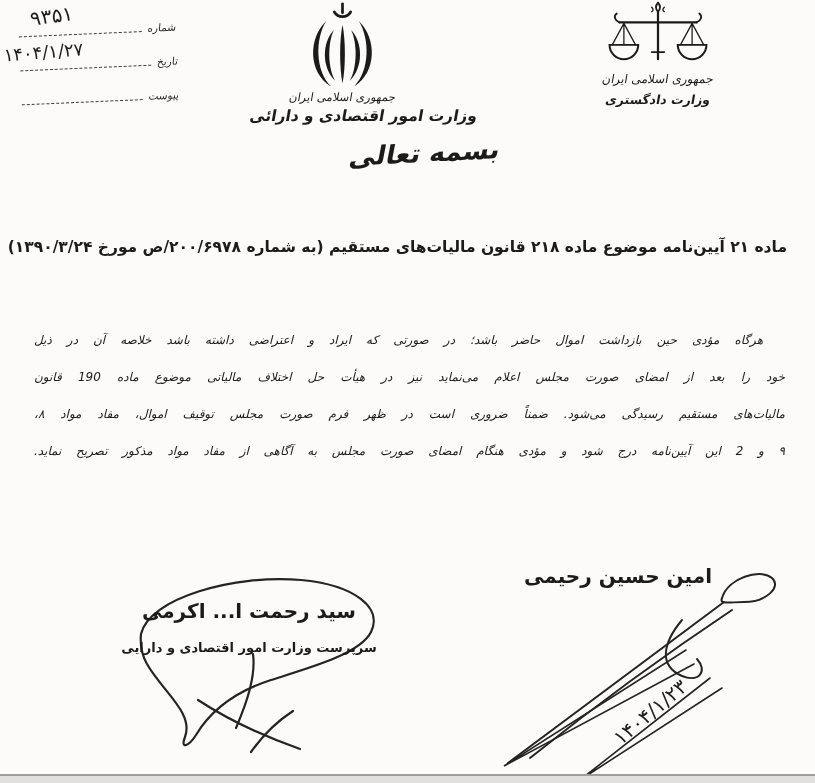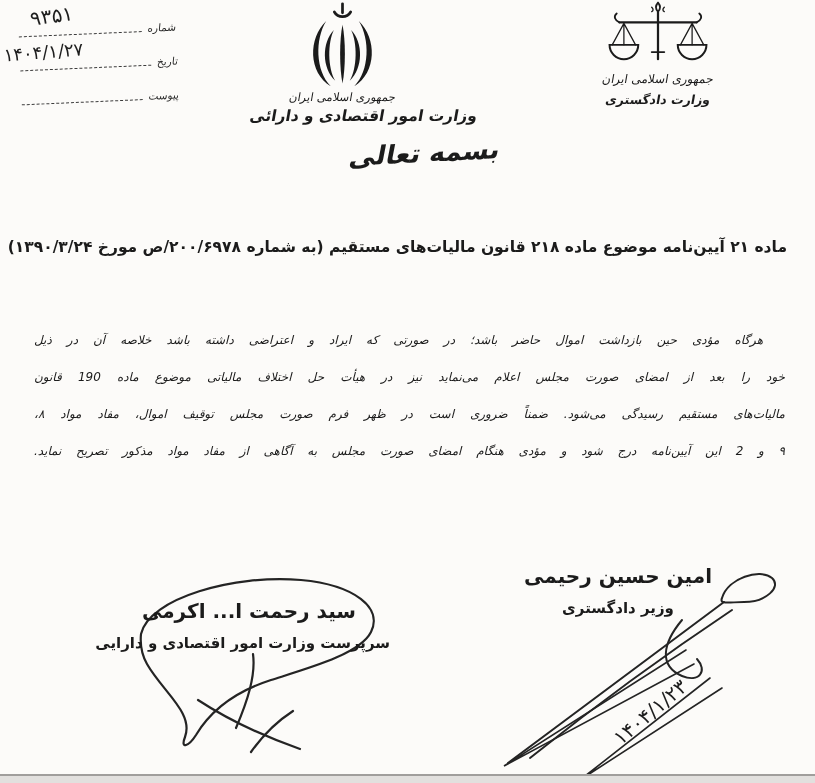--- a/index.html
+++ b/index.html
@@ -35,21 +35,21 @@
   .heading div { white-space:nowrap; }
   
   .body-par { position:absolute; left:34px; right:30px; top:322px; direction:rtl; font-size:12px;font-style:italic; }
   .body-line { line-height:37px; height:37px; text-align:justify; text-align-last:justify; white-space:normal; }
   .body-line.first { padding-right:22px; }
   
   .sig-text { position:absolute; text-align:center; font-weight:bold; direction:rtl; }
   .sig-left-text  { left:108px; top:599px; width:282px; }
   .sig-right-text { left:518px; top:564px; width:200px; }
   .sig-name  { font-size:20px; white-space:nowrap; }
-  .sig-title { font-size:15px; margin-top:11px; white-space:nowrap; }
+  .sig-title { font-size:13px; margin-top:17px; white-space:nowrap; }
   .sig-svg { position:absolute; }
   .sig-left-svg  { left:103px; top:570px; }
   .sig-right-svg { left:470px; top:558px; }
   .hand-date { position:absolute; left:606px; top:700px; font-size:20px; letter-spacing:5px;
     transform:rotate(-40deg); white-space:nowrap; }
   
   .scan-edge { position:absolute; left:0; right:0; bottom:0; height:9px;
     background:#e2e0de; border-top:2px solid #a09e9c; }
 </style>
 </head>
@@ -142,19 +142,18 @@
       <path d="M252 40 C258 20 290 10 302 20 C312 29 296 44 274 44 C260 44 249 47 252 40"></path>
       <path d="M254 44 L38 205"></path>
       <path d="M262 52 C196 96 120 152 60 200"></path>
       <path stroke-width="1.6" d="M216 92 L34 208 L224 106"></path>
       <path stroke-width="1.6" d="M240 120 L110 222 L252 130"></path>
       <path d="M212 62 C192 86 189 108 212 118 C229 125 238 113 227 101"></path>
     </g>
   </svg>
   <div class="sig-text sig-right-text">
     <div class="sig-name">امین حسین رحیمی</div>
-    <div class="sig-title">وزیر دادگستری</div>
   </div>
   <div class="hand hand-date">۱۴۰۴/۱/۲۳</div>
 
   <div class="scan-edge"></div>
 
 </div>
 
 </body></html>

